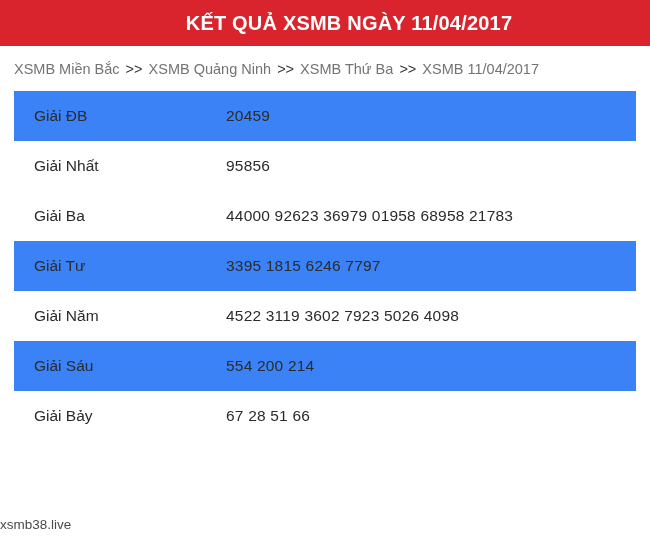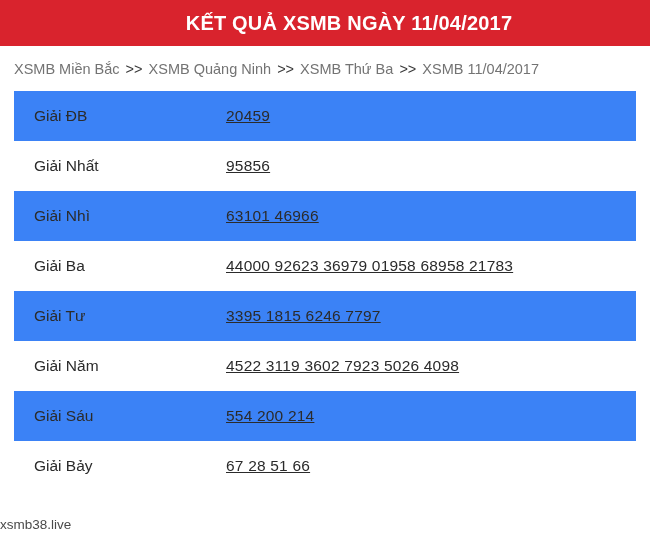--- a/index.html
+++ b/index.html
@@ -67,21 +67,20 @@
     border: none;
     padding: 0;
   }
   .table td.label {
     width: 190px;
     padding-left: 20px;
   }
   .table td.value {
     padding-left: 2px;
     letter-spacing: 0.2px;
-    text-decoration: underline;
   }
   .footer {
     margin-top: auto;
     text-align: left;
     font-size: 13.5px;
     color: #4a4a4a;
     padding-bottom: 18px;
   }
 </style>
 </head>
@@ -106,24 +105,20 @@
   <table class="table">
     <tbody>
       <tr class="alt">
         <td class="label">Giải ĐB</td>
         <td class="value">20459</td>
       </tr>
       <tr>
         <td class="label">Giải Nhất</td>
         <td class="value">95856</td>
       </tr>
-      <tr class="alt">
-        <td class="label">Giải Nhì</td>
-        <td class="value">63101 46966</td>
-      </tr>
       <tr>
         <td class="label">Giải Ba</td>
         <td class="value">44000 92623 36979 01958 68958 21783</td>
       </tr>
       <tr class="alt">
         <td class="label">Giải Tư</td>
         <td class="value">3395 1815 6246 7797</td>
       </tr>
       <tr>
         <td class="label">Giải Năm</td>

